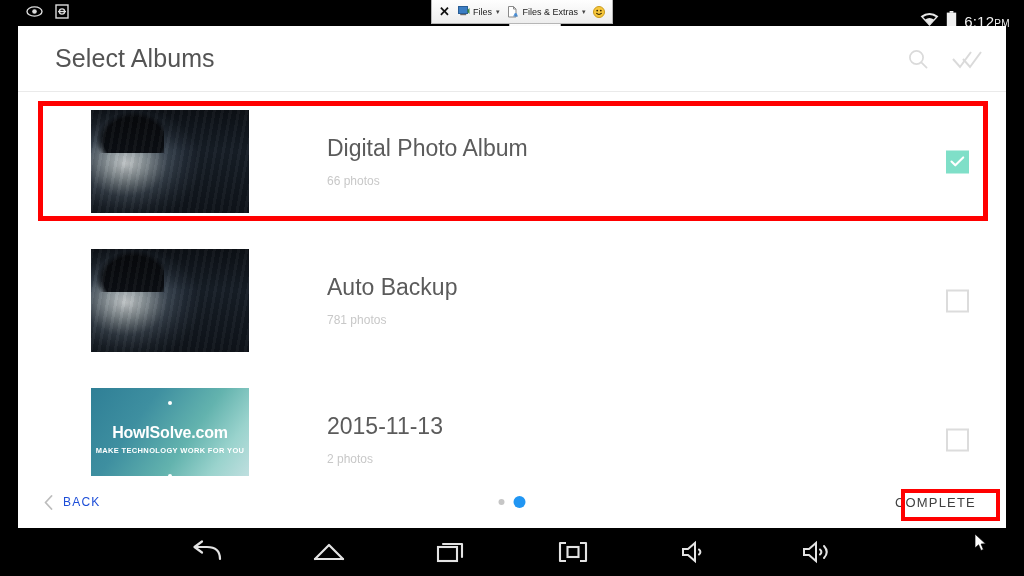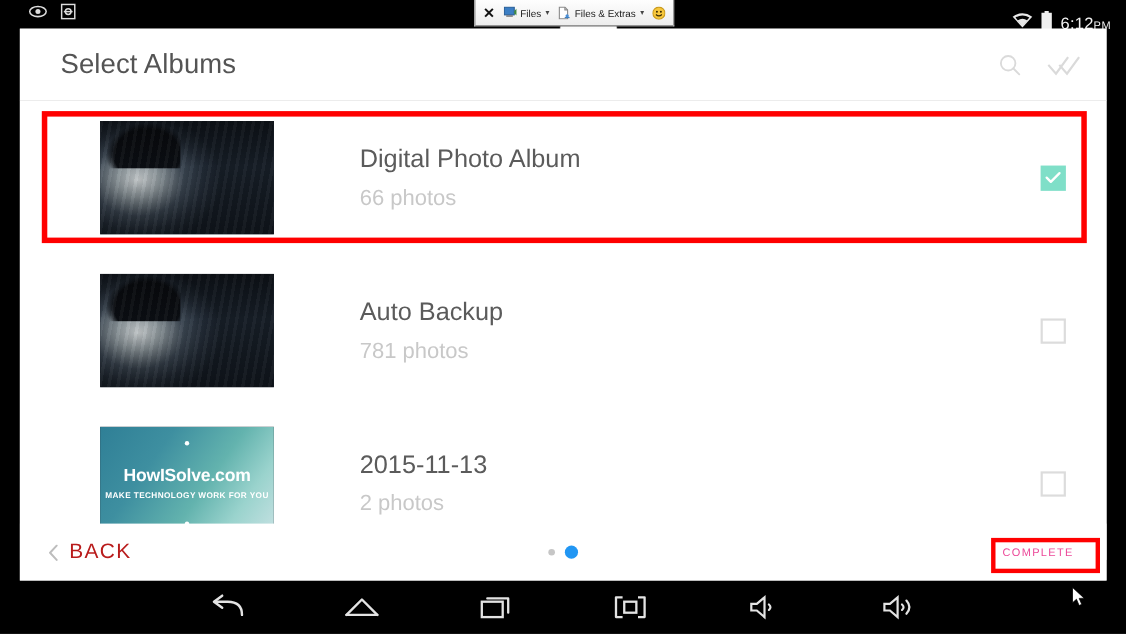--- a/index.html
+++ b/index.html
@@ -153,21 +153,21 @@
     letter-spacing: .35px; margin-top: 5px; white-space: nowrap;
   }
   .album-text {
     margin-left: 78px;
     display: flex; flex-direction: column; justify-content: center;
   }
   .album-name {
     font-size: 23px; color: #5b5b5b; font-weight: 400; line-height: 1.2;
   }
   .album-count {
-    font-size: 20px; color: #c8c8c8; margin-top: 11px;
+    font-size: 12px; color: #c8c8c8; margin-top: 11px;
   }
   .album-check {
     position: absolute; right: 37px; top: 50%;
     transform: translateY(-50%);
   }
   .cb {
     width: 23px; height: 23px;
     display: flex; align-items: center; justify-content: center;
   }
   .cb.unchecked {
@@ -184,32 +184,32 @@
     width: 100%; height: 52px;
     background: #fff;
     display: flex; align-items: center;
   }
   #back-button {
     position: absolute; left: 18px;
     display: flex; align-items: center; gap: 10px;
     padding: 6px 8px;
   }
   #back-label {
-    font-size: 19px; color: #b91c1c; letter-spacing: 1.2px;
+    font-size: 12px; color: #1d4ed8; letter-spacing: 1.2px;
   }
   #page-dots {
     position: absolute; left: 50%; transform: translateX(-50%);
     display: flex; align-items: center; gap: 9px;
   }
   .dot { border-radius: 50%; }
   .dot.inactive { width: 6px; height: 6px; background: #c6c6c6; }
   .dot.active { width: 12px; height: 12px; background: #2196f3; }
   #complete-button {
     position: absolute; right: 24px;
-    font-size: 10px; color: #ec4899; letter-spacing: 1.2px;
+    font-size: 13px; color: #404040; letter-spacing: 1.2px;
     padding: 6px 6px;
   }
 
   
   .annot {
     position: absolute;
     border: 5px solid #ff0000;
     pointer-events: none;
   }
   #annot-row1 { left: 38px; top: 101px; width: 950px; height: 120px; }

